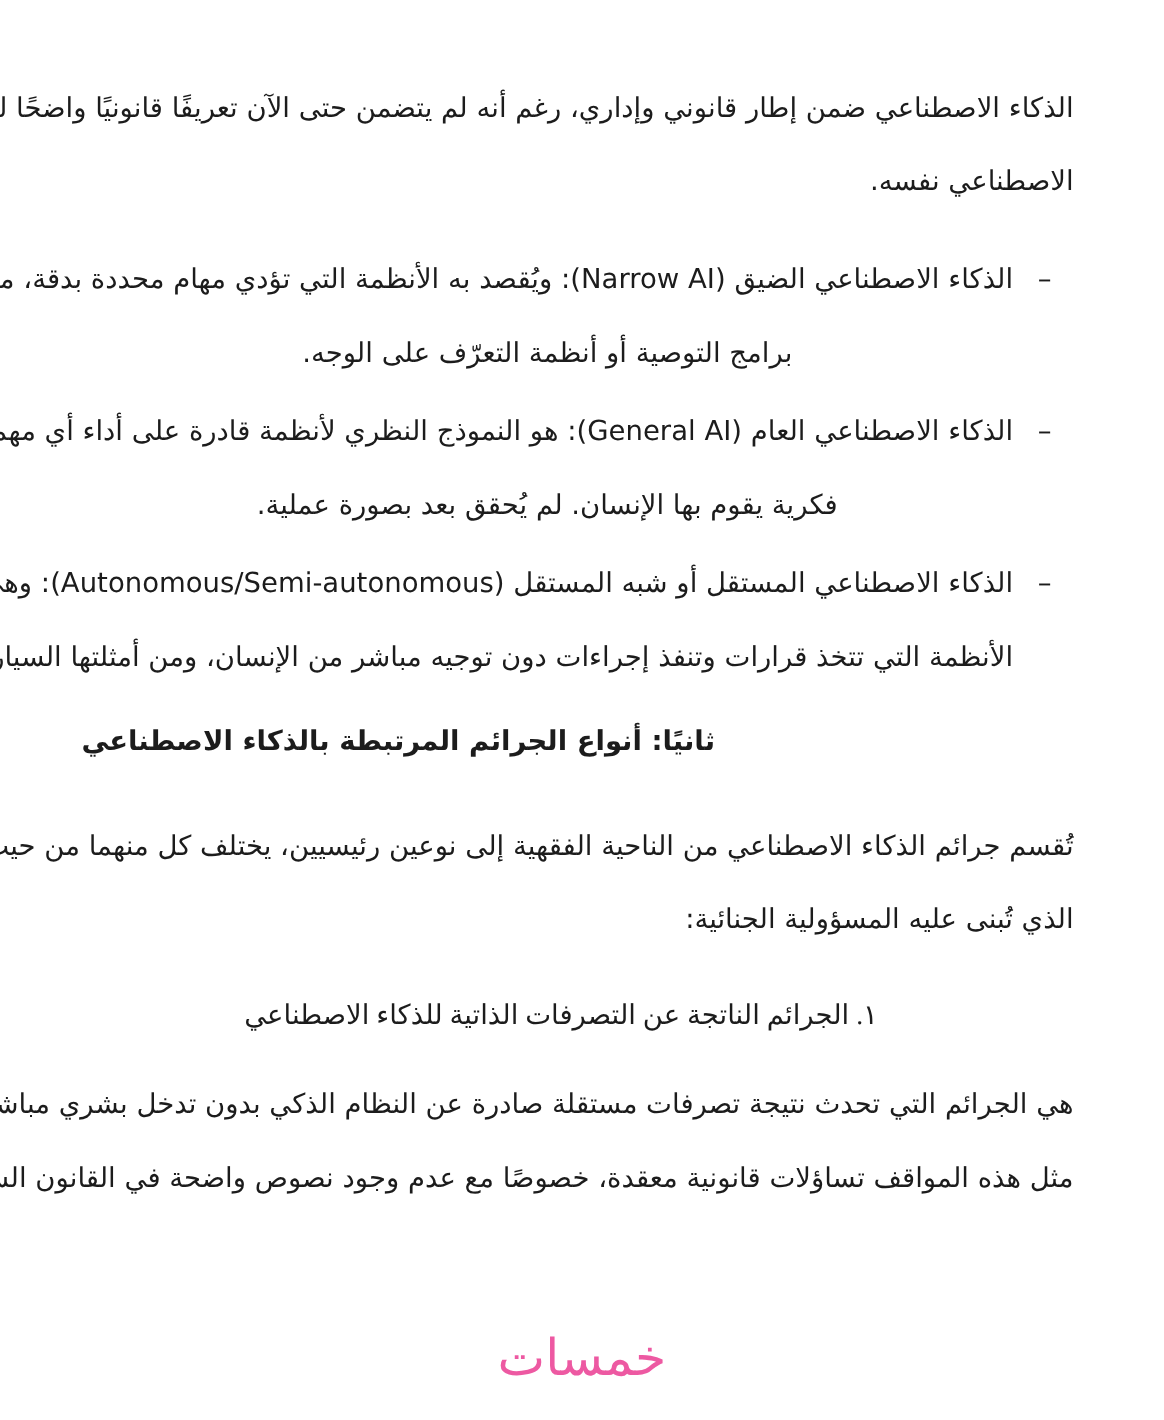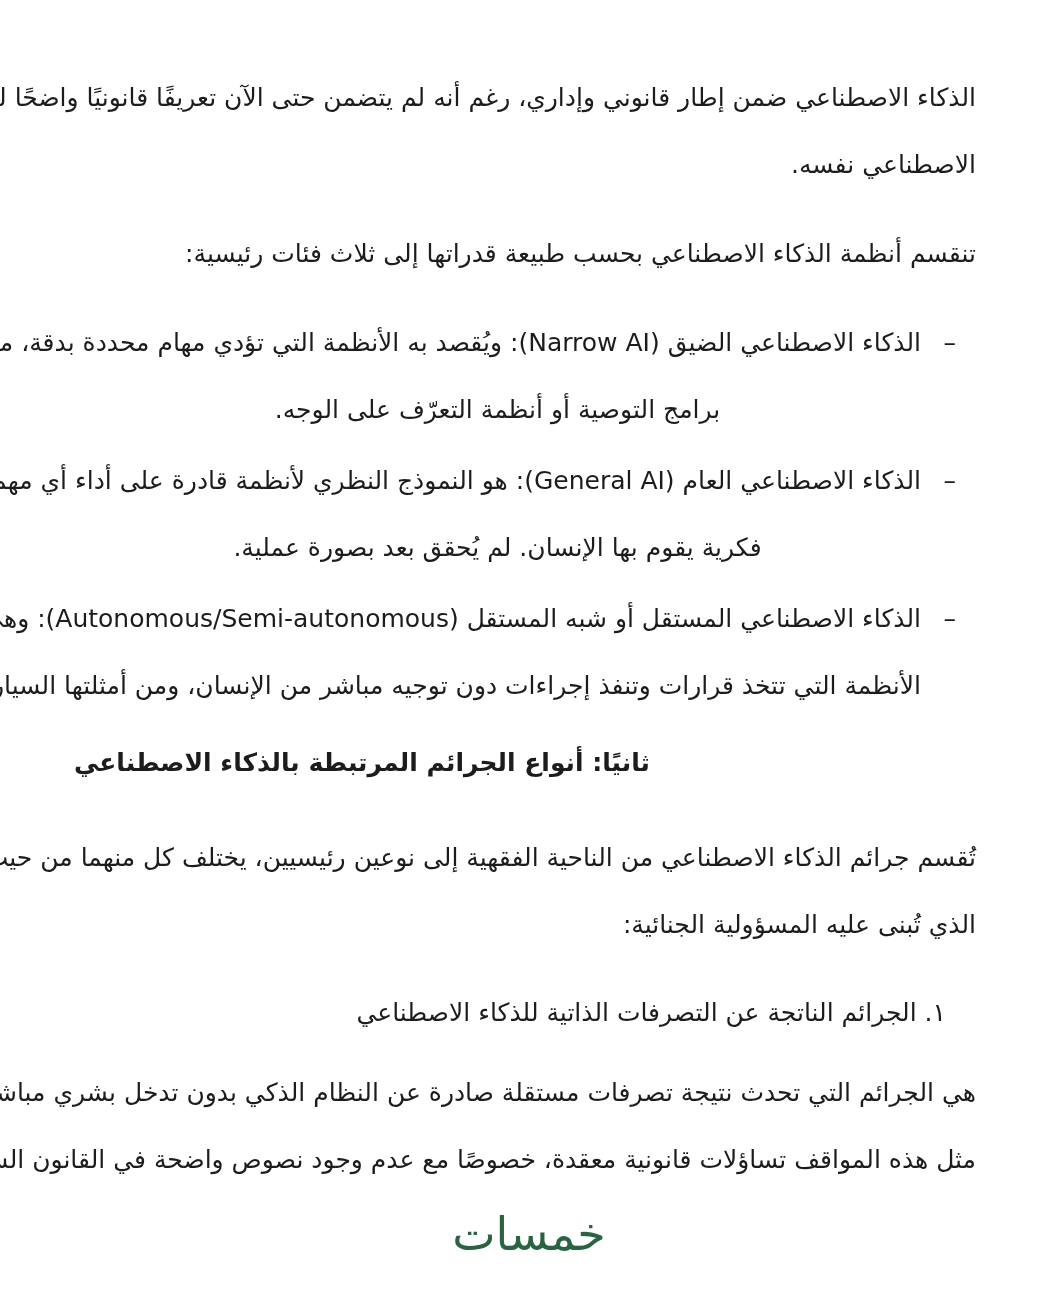--- a/index.html
+++ b/index.html
@@ -64,60 +64,58 @@
     font-size: 25px;
     font-weight: bold;
     line-height: 67px;
     text-align: left;
     padding-right: 6px;
   }
   .para.p3 { margin-bottom: 21px; }
   .subheading {
     font-size: 25px;
     line-height: 67px;
-    text-align: right;
+    text-align: center;
     padding-right: 30px;
     margin: 0 0 13px 0;
+    font-family: Liberation Serif, serif;
   }
   .para.p4 { margin-bottom: 0; }
   sup.fn {
     font-size: 14px;
     line-height: 0;
     vertical-align: 11px;
   }
   .watermark {
     position: absolute;
     z-index: 0;
     top: 1207px;
     left: 50%;
     transform: translateX(-50%);
     font-size: 46px;
-    color: #14532d;
+    color: #ec4899;
     opacity: 0.9;
     direction: rtl;
     white-space: nowrap;
   }
 </style>
 </head>
 <body>
 
 <div class="page">
 
   <div class="watermark">خمسات</div>
 
   <div class="content" dir="rtl" lang="ar">
 
     <div class="para">
       <div class="line">الذكاء الاصطناعي ضمن إطار قانوني وإداري، رغم أنه لم يتضمن حتى الآن تعريفًا قانونيًا واضحًا للذكاء</div>
       <div class="line end">الاصطناعي نفسه.</div>
     </div>
 
-    <div class="para">
-      <div class="line end">تنقسم أنظمة الذكاء الاصطناعي بحسب طبيعة قدراتها إلى ثلاث فئات رئيسية:</div>
-    </div>
 
     <div class="list">
 
       <div class="bullet">
         <span class="marker">–</span>
         <div class="line">الذكاء الاصطناعي الضيق (Narrow AI): ويُقصد به الأنظمة التي تؤدي مهام محددة بدقة، مثل</div>
         <div class="line center">برامج التوصية أو أنظمة التعرّف على الوجه.</div>
       </div>
 
       <div class="bullet">

